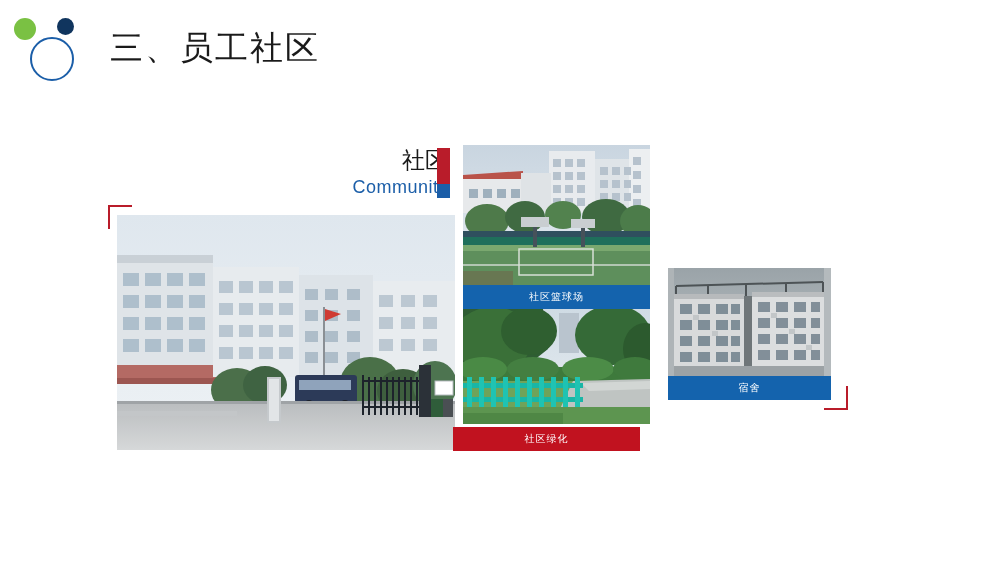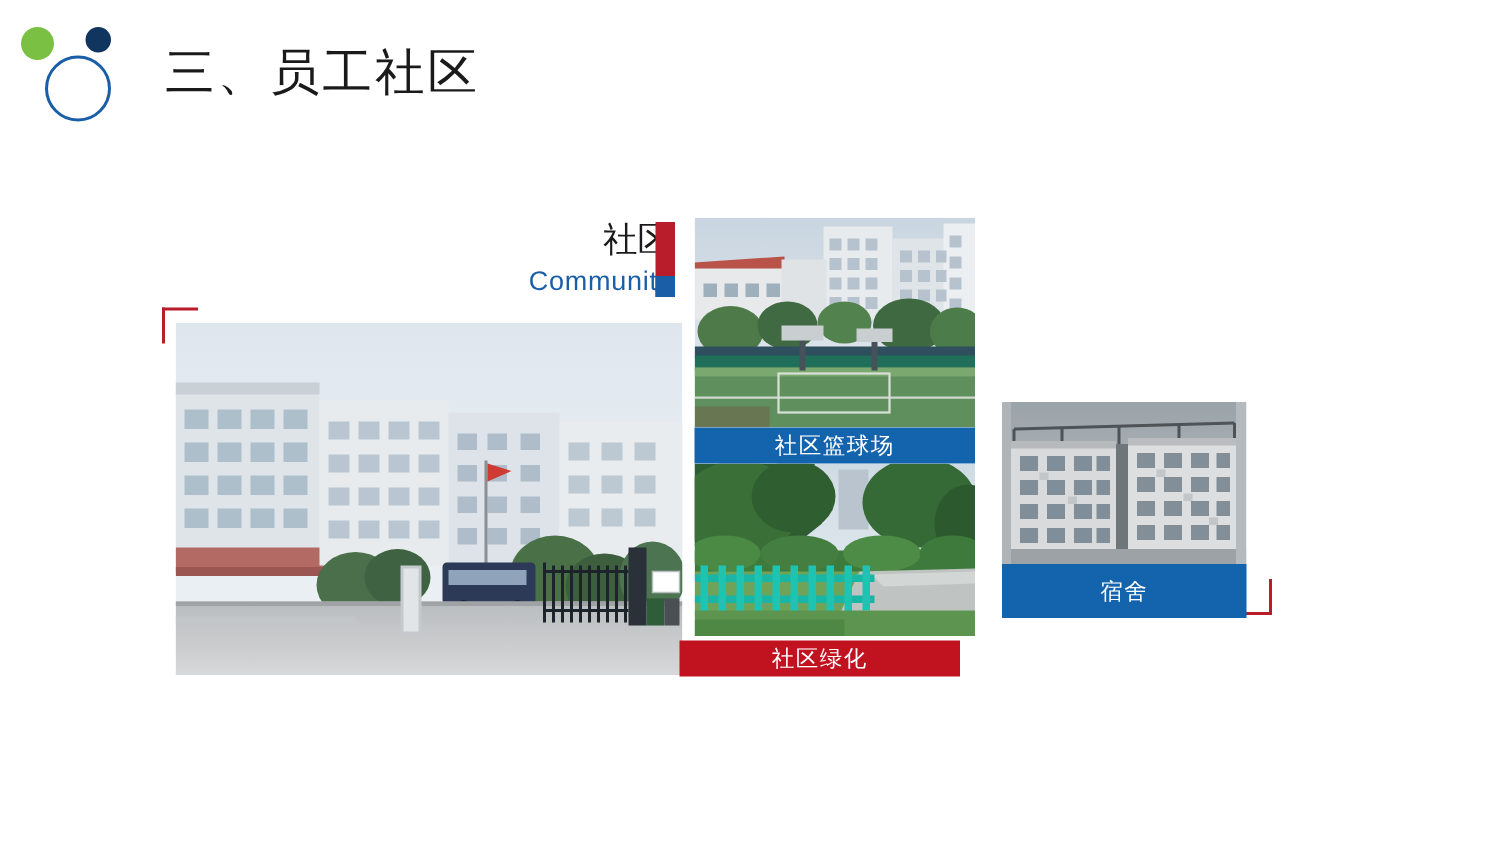--- a/index.html
+++ b/index.html
@@ -137,38 +137,38 @@
   .photo-court { left: 463px; top: 145px; width: 187px; height: 140px; }
   
   .photo-green { left: 463px; top: 309px; width: 187px; height: 115px; }
   
   .photo-dorm { left: 668px; top: 268px; width: 163px; height: 108px; }
 
   
   .caption {
     position: absolute;
     color: #ffffff;
-    font-size: 15px;
+    font-size: 10px;
     text-align: center;
     font-family: "DejaVu Sans", sans-serif;
     display: flex;
     align-items: center;
     justify-content: center;
     letter-spacing: 1px;
   }
   .cap-court {
     left: 463px; top: 285px; width: 187px; height: 24px;
     background: #1463ad;
   }
   .cap-green {
     left: 453px; top: 427px; width: 187px; height: 24px;
     background: #c1121f;
   }
   .cap-dorm {
-    left: 668px; top: 376px; width: 163px; height: 36px;
+    left: 668px; top: 376px; width: 163px; height: 24px;
     background: #1463ad;
   }
 </style>
 </head>
 <body>
 
 <div class="logo-group">
   <div class="dot-green"></div>
   <div class="dot-navy"></div>
   <div class="ring-blue"></div>

